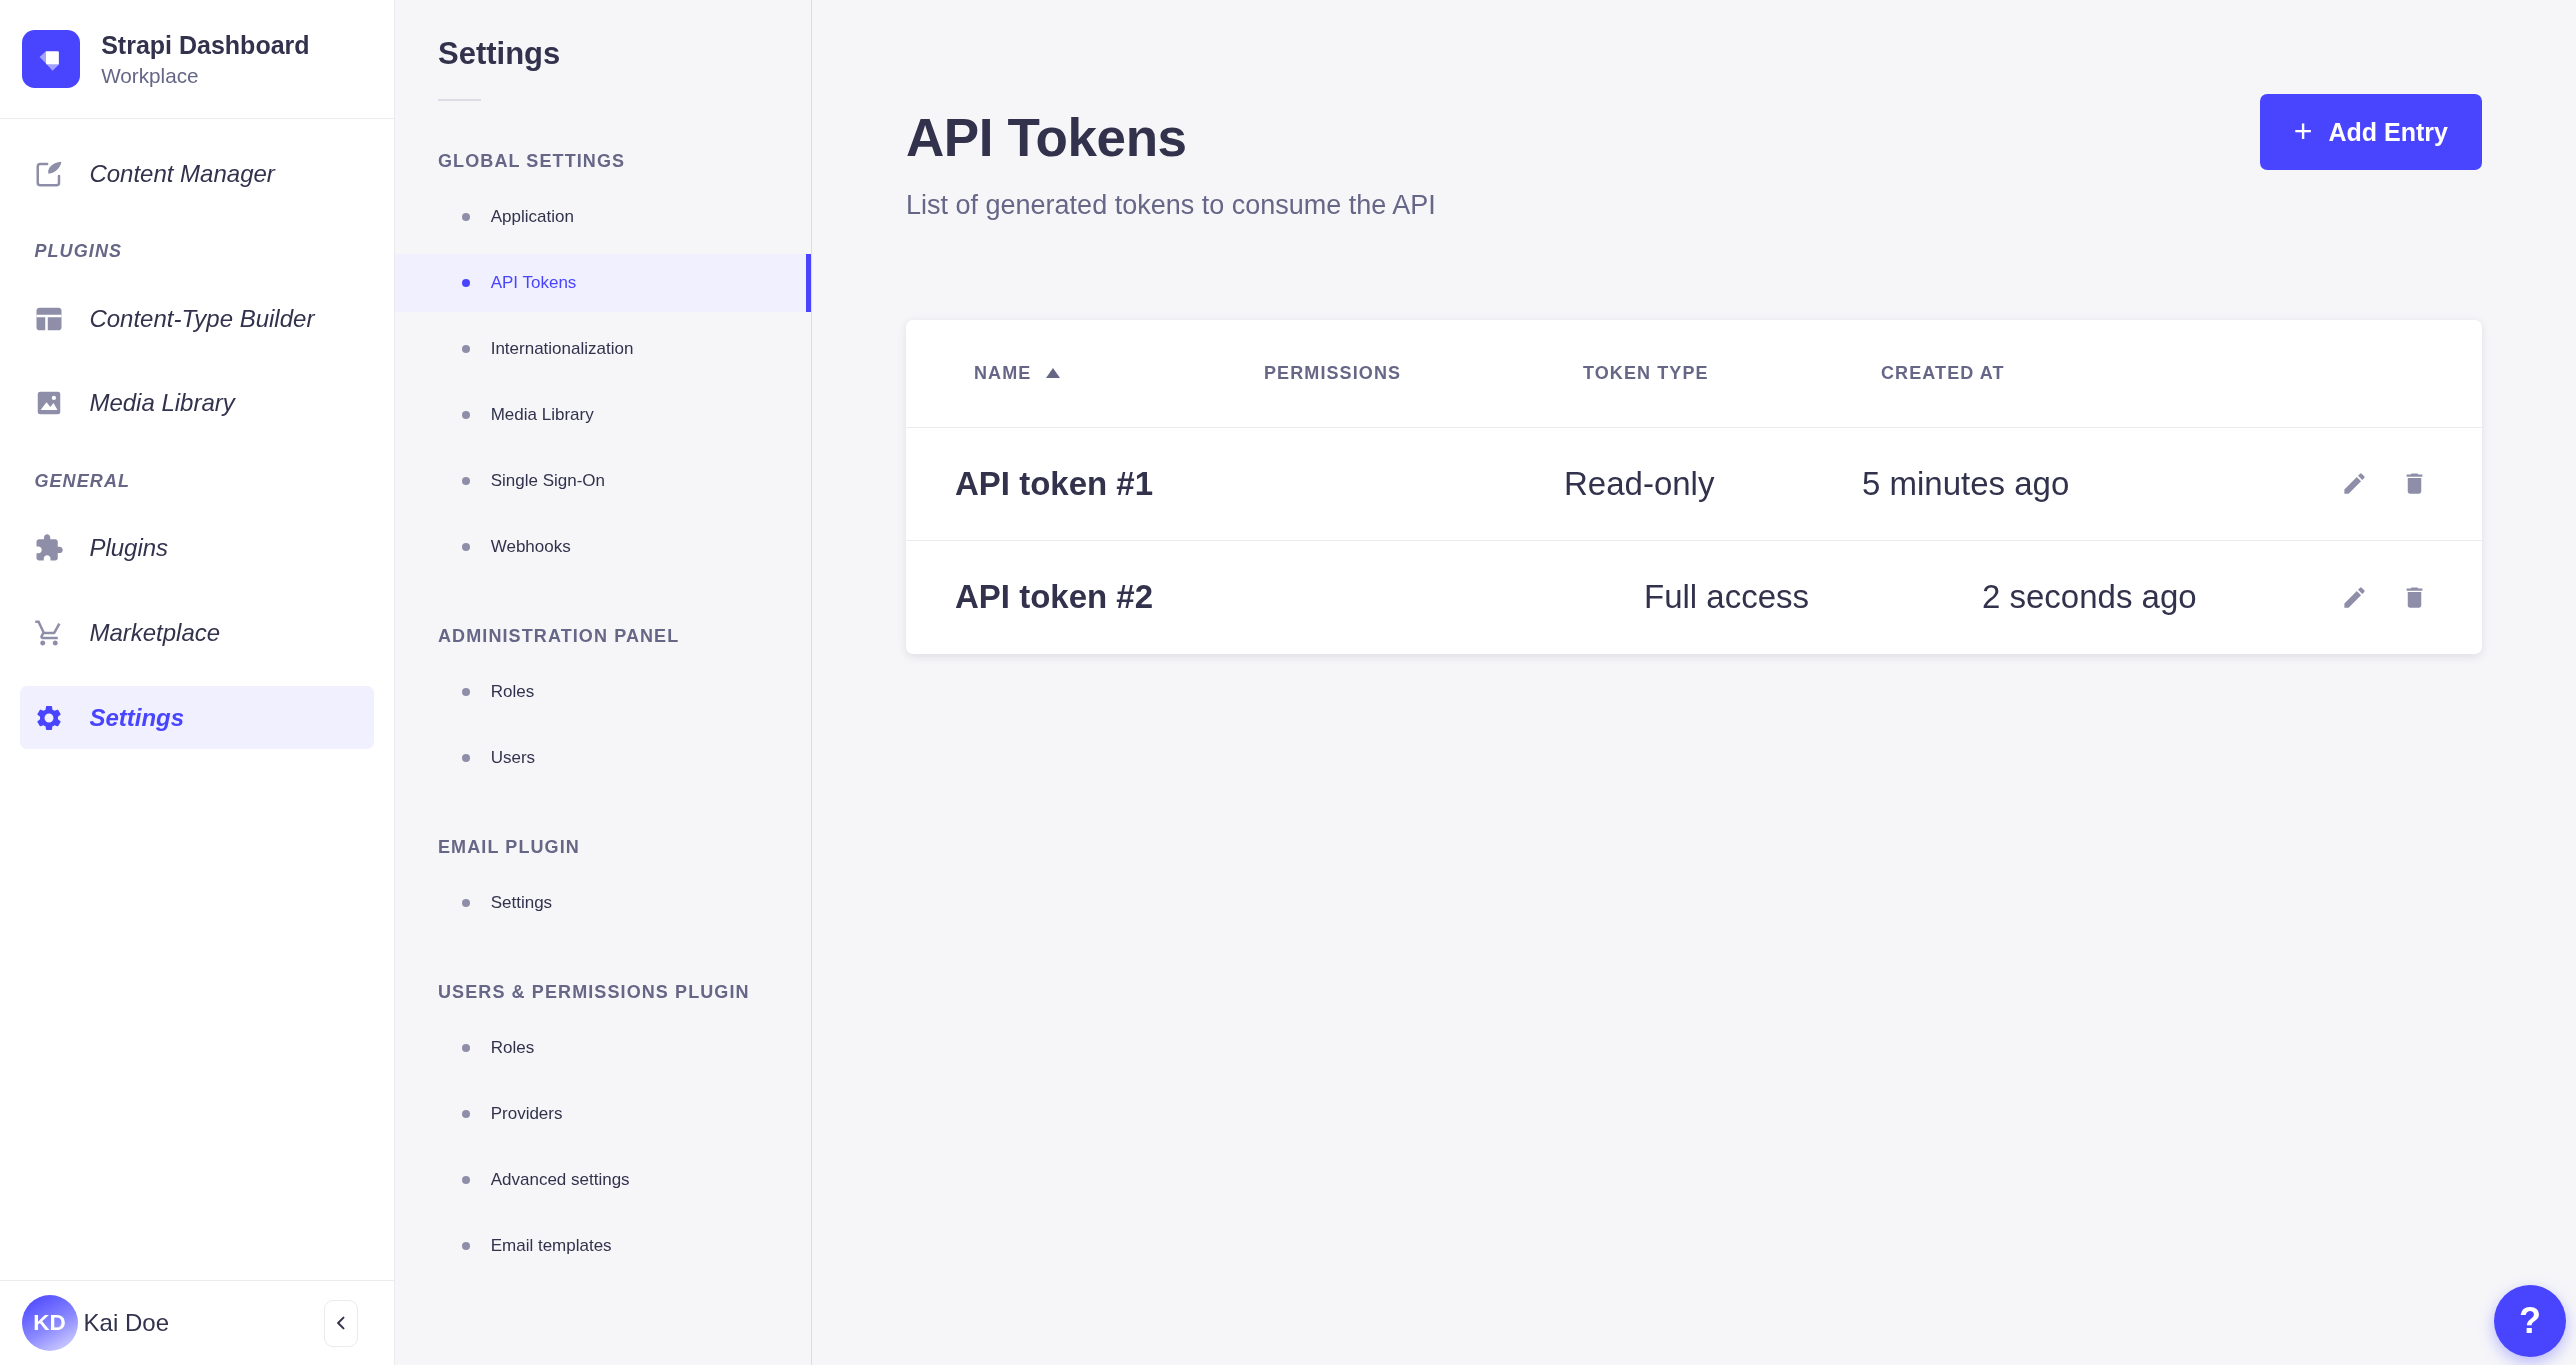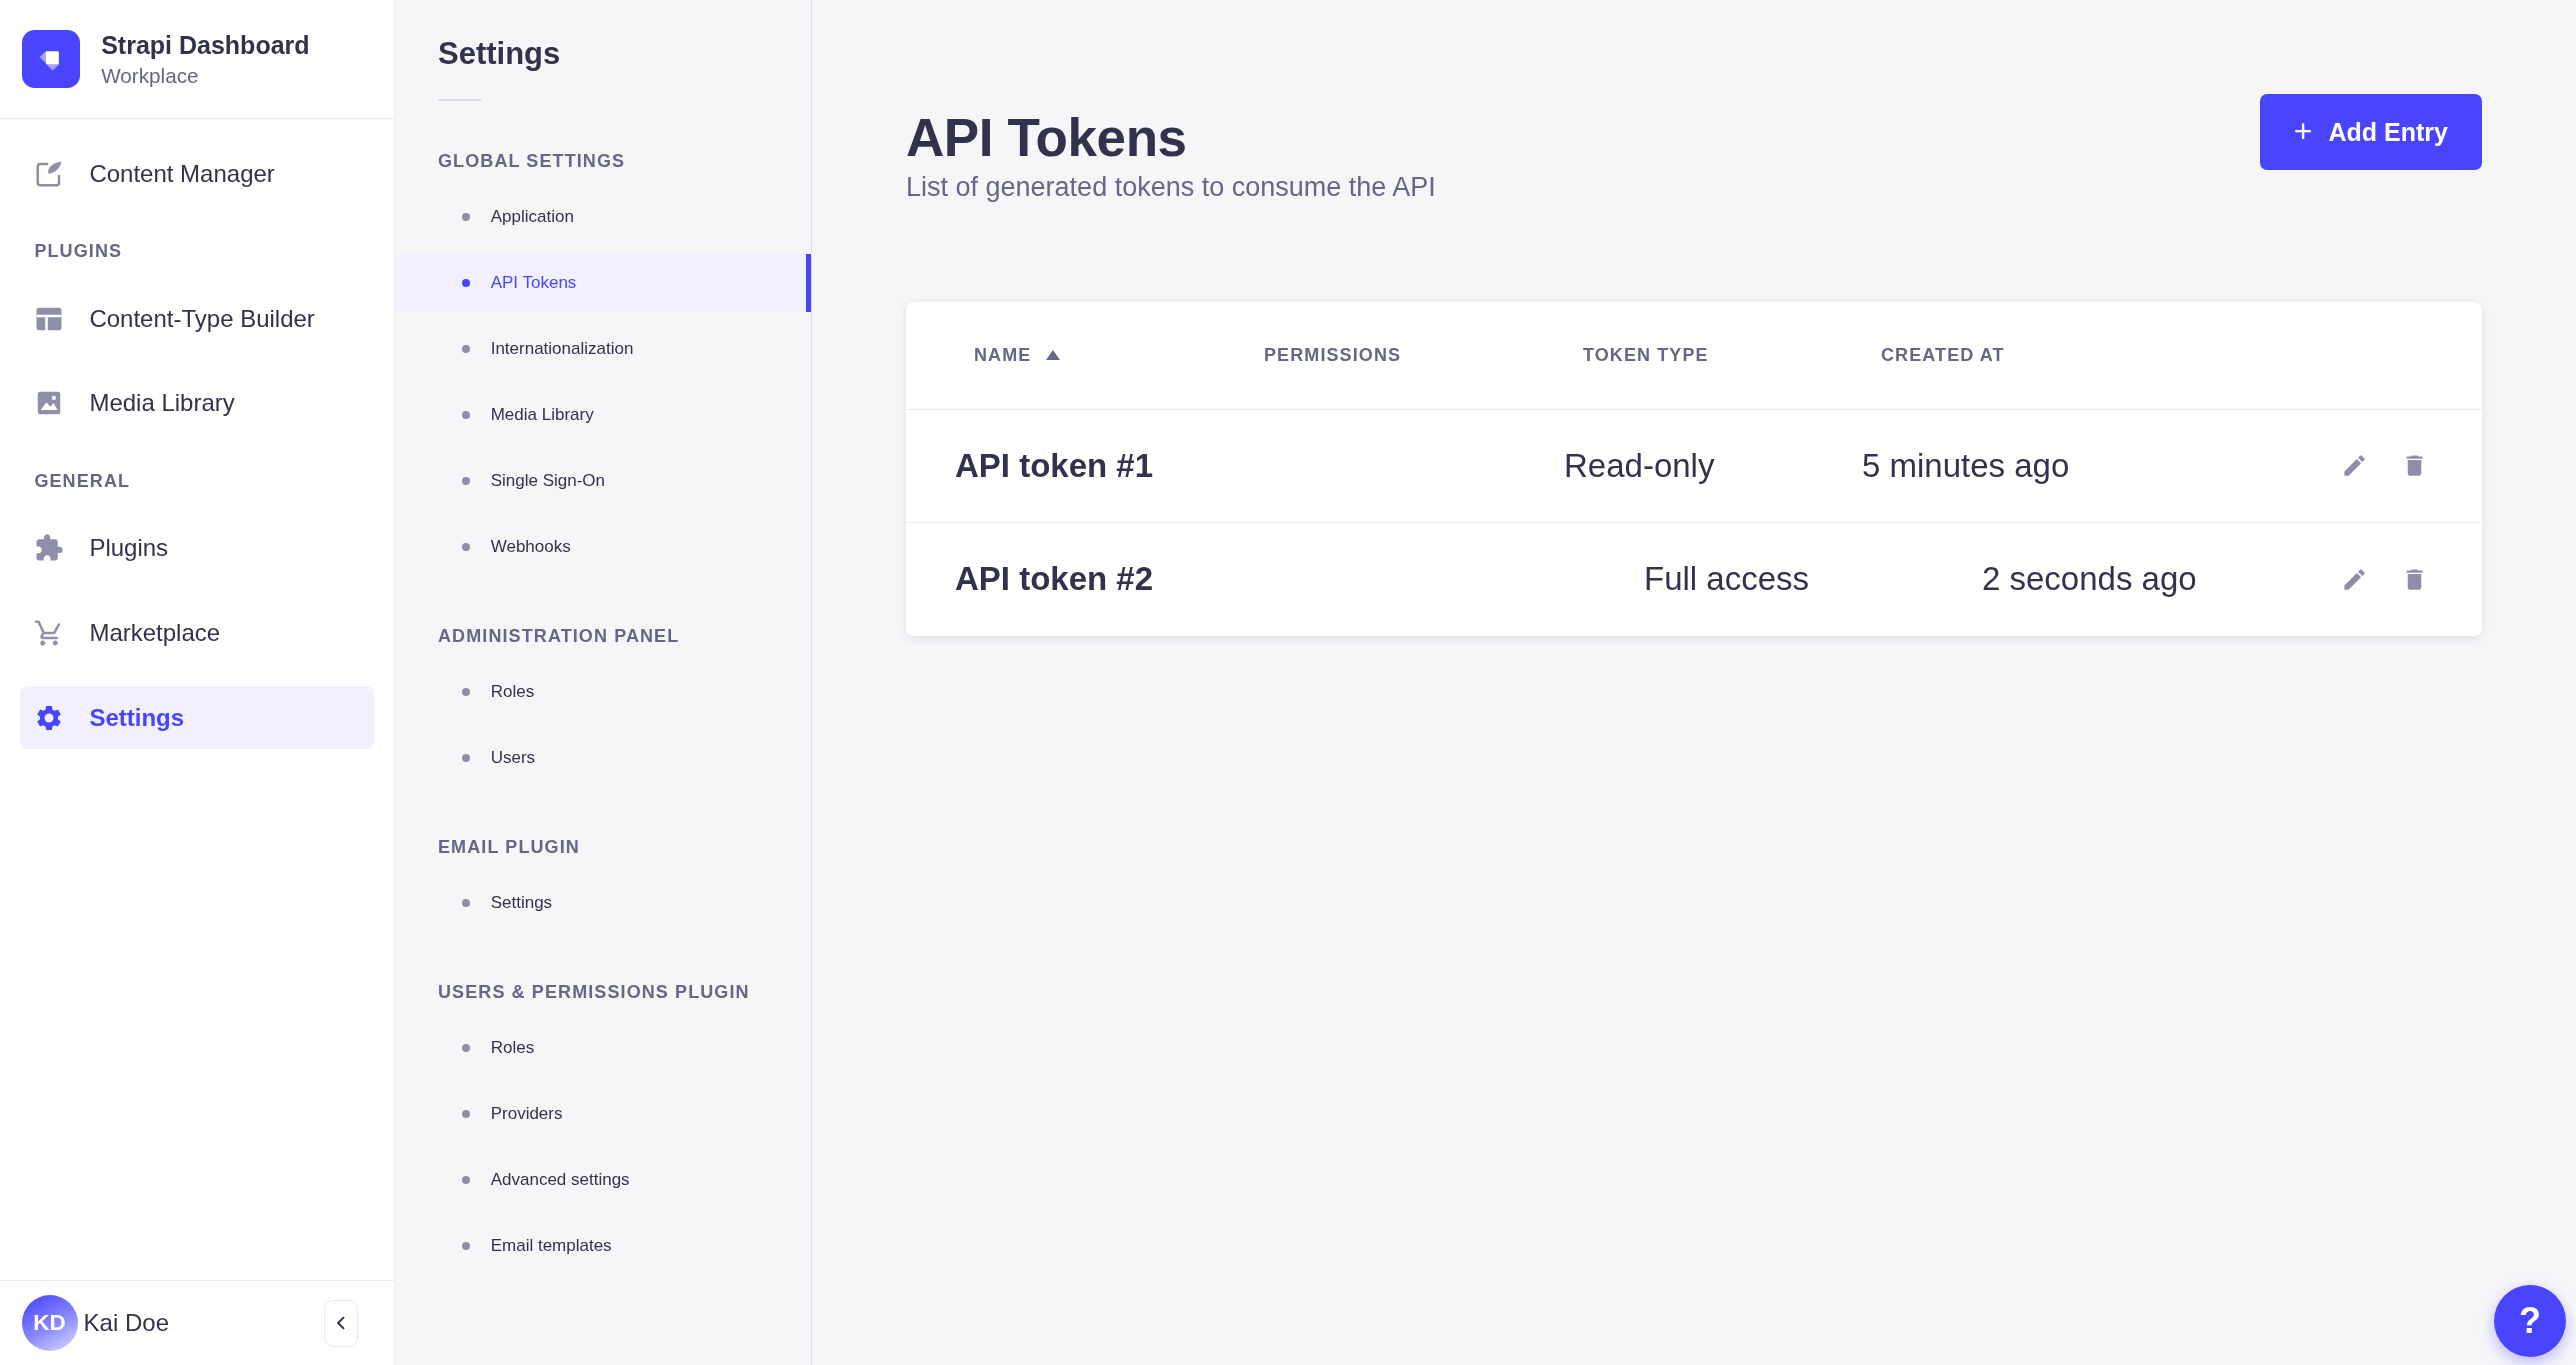--- a/index.html
+++ b/index.html
@@ -29,21 +29,21 @@
   }
   .brand-logo {
     width:58px; height:58px; min-width:58px;
     border-radius:12.6px; background:#4945ff;
     display:flex; align-items:center; justify-content:center;
   }
   .brand-logo svg { width:41px; height:41px; }
   .brand-title { font-size:25px; font-weight:700; line-height:1.25; }
   .brand-subtitle { font-size:20.7px; color:#666687; margin-top:3.6px; }
 
-  .nav { padding:23.4px 20px 0; }
+  .nav { padding:23.4px 20px 0;font-style:italic; }
   .nav-item {
     display:flex; align-items:center; gap:25px;
     height:63px; padding:0 14.4px; border-radius:7.2px;
     font-size:24px; font-weight:500; color:#32324d;
     margin-bottom:21.6px; cursor:pointer;
   }
   .nav-item .icon { width:30px; height:30px; color:#8e8ea9; }
   .nav-item.active { background:#f0f0ff; color:#4945ff; font-weight:600; }
   .nav-item.active .icon { color:#4945ff; }
   .nav-section-label {
@@ -98,21 +98,21 @@
   .sub-item.active {
     background:#f0f0ff; color:#4945ff; font-weight:500;
     border-right:5.4px solid #4945ff;
   }
   .sub-item.active .bullet { background:#4945ff; }
 
   
   .content { flex:1; padding:0 94px; position:relative; }
   .page-header { display:flex; justify-content:space-between; align-items:flex-start; margin-top:94px; }
   .page-title { font-size:53px; font-weight:700; margin-top:12.6px; letter-spacing:-0.4px; }
-  .page-subtitle { font-size:27px; color:#666687; margin-top:4px; }
+  .page-subtitle { font-size:27px; color:#666687; margin-top:22px; }
   .add-btn {
     display:flex; align-items:center; gap:16px;
     height:76px; padding:0 34px;
     background:#4945ff; color:#ffffff;
     border:none; border-radius:7.2px;
     font-family:"Liberation Sans",sans-serif;
     font-size:25px; font-weight:600; cursor:pointer;
   }
   .add-btn .plus { font-size:32px; font-weight:400; line-height:1; margin-top:-2.7px; }
 

